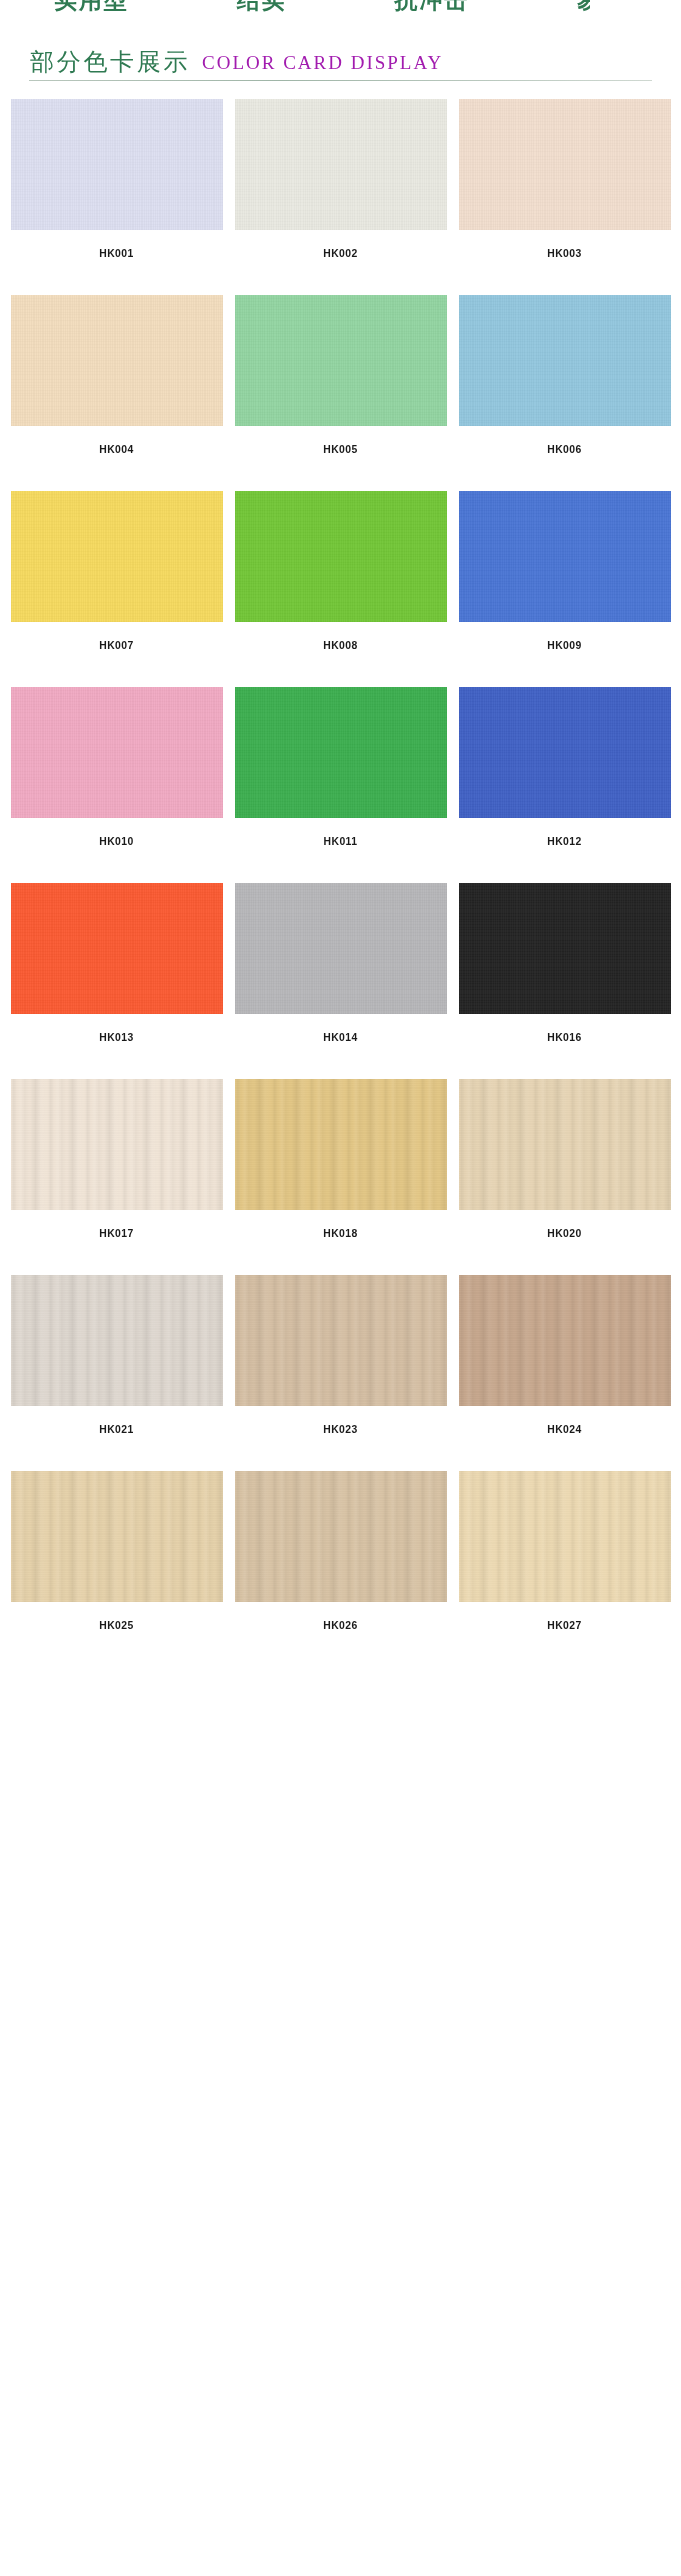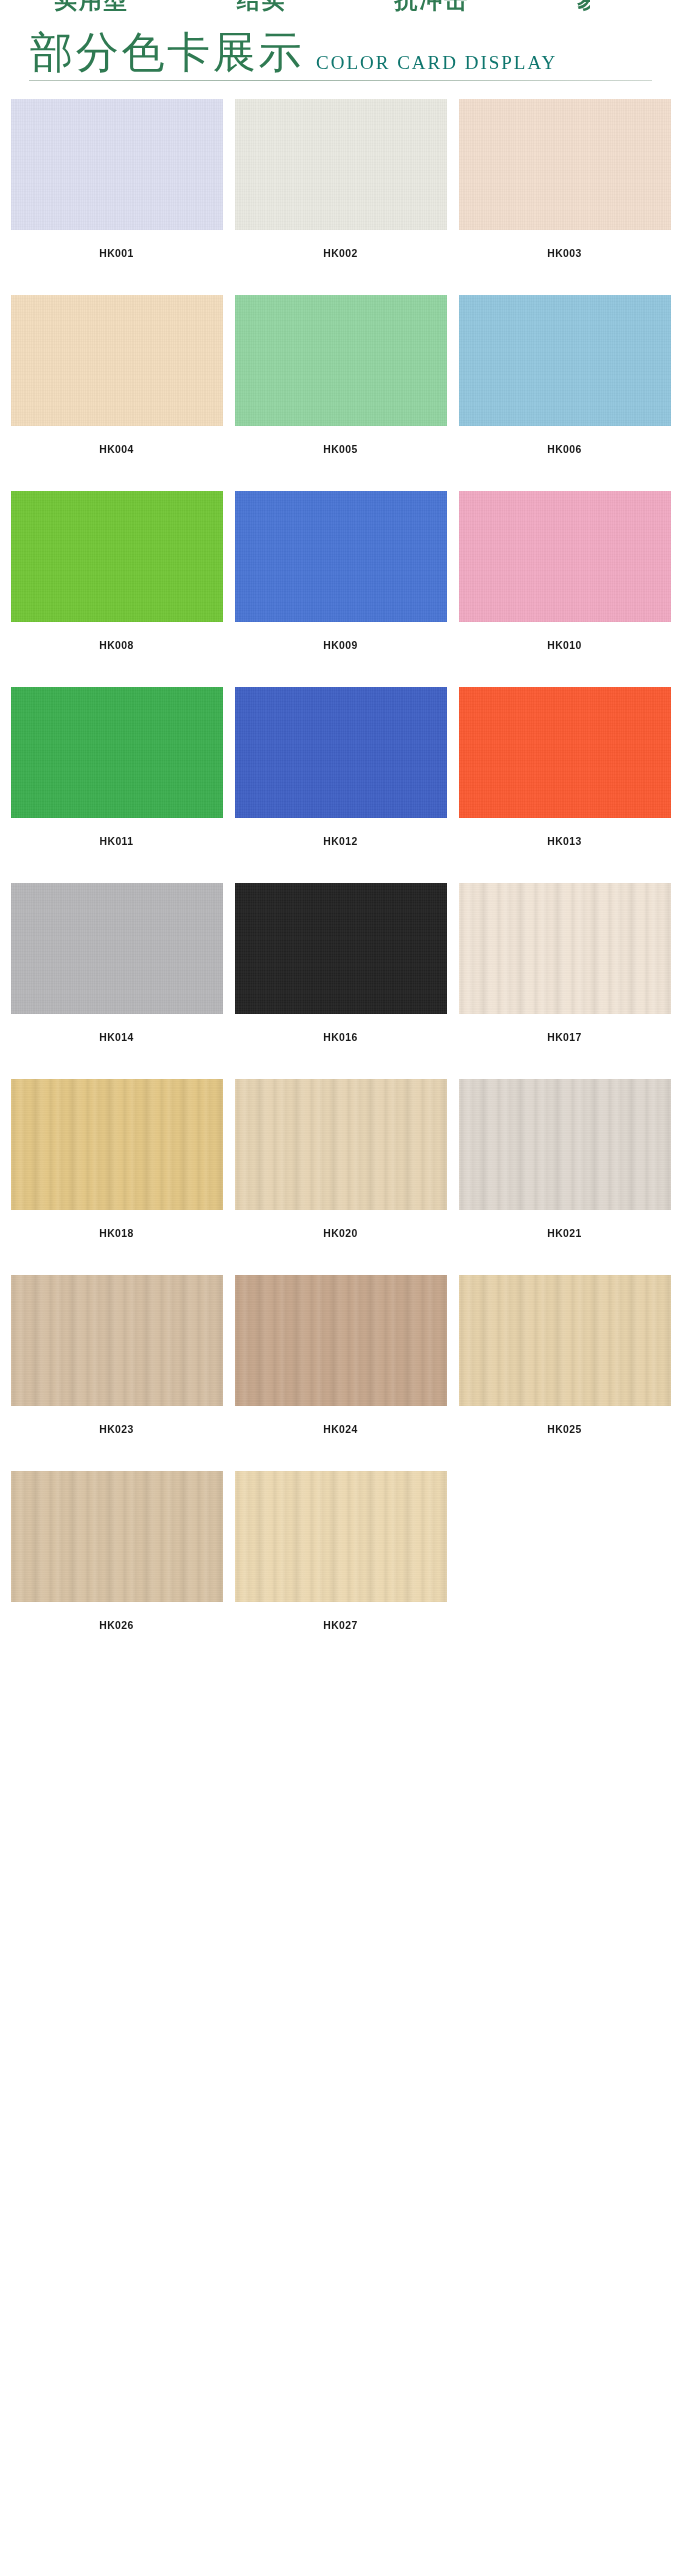--- a/index.html
+++ b/index.html
@@ -37,27 +37,27 @@
   .header {
     padding:12.7px 0 0 30px;
     display:flex;
     align-items:flex-end;
     gap:11.8px;
     height:58px;
   }
   .title-cn {
     color:#2f7a52;
     font-family:"Liberation Serif", serif;
-    font-size:43px;
+    font-size:24px;
     font-weight:normal;
     letter-spacing:2.7px;
     line-height:1;
   }
   .title-en {
-    color:#0f766e;
+    color:#a21caf;
     font-family:"Liberation Serif", serif;
     font-size:19px;
     letter-spacing:2px;
     line-height:1;
     padding-bottom:2.7px;
     white-space:nowrap;
   }
   .divider {
     margin:5.4px auto 0 auto;
     width:623px;
@@ -171,20 +171,26 @@
       </div>
       <div class="label">HK005</div>
     </div>
     <div class="cell">
       <div class="swatch" style="background: rgb(146, 198, 221);">
         <div class="tex"></div>
       </div>
       <div class="label">HK006</div>
     </div>
     <div class="cell">
+      <div class="swatch" style="background: rgb(245, 217, 94);">
+        <div class="tex"></div>
+      </div>
+      <div class="label">HK007</div>
+    </div>
+    <div class="cell">
       <div class="swatch" style="background: rgb(114, 198, 55);">
         <div class="tex"></div>
       </div>
       <div class="label">HK008</div>
     </div>
     <div class="cell">
       <div class="swatch" style="background: rgb(74, 117, 212);">
         <div class="tex"></div>
       </div>
       <div class="label">HK009</div>

